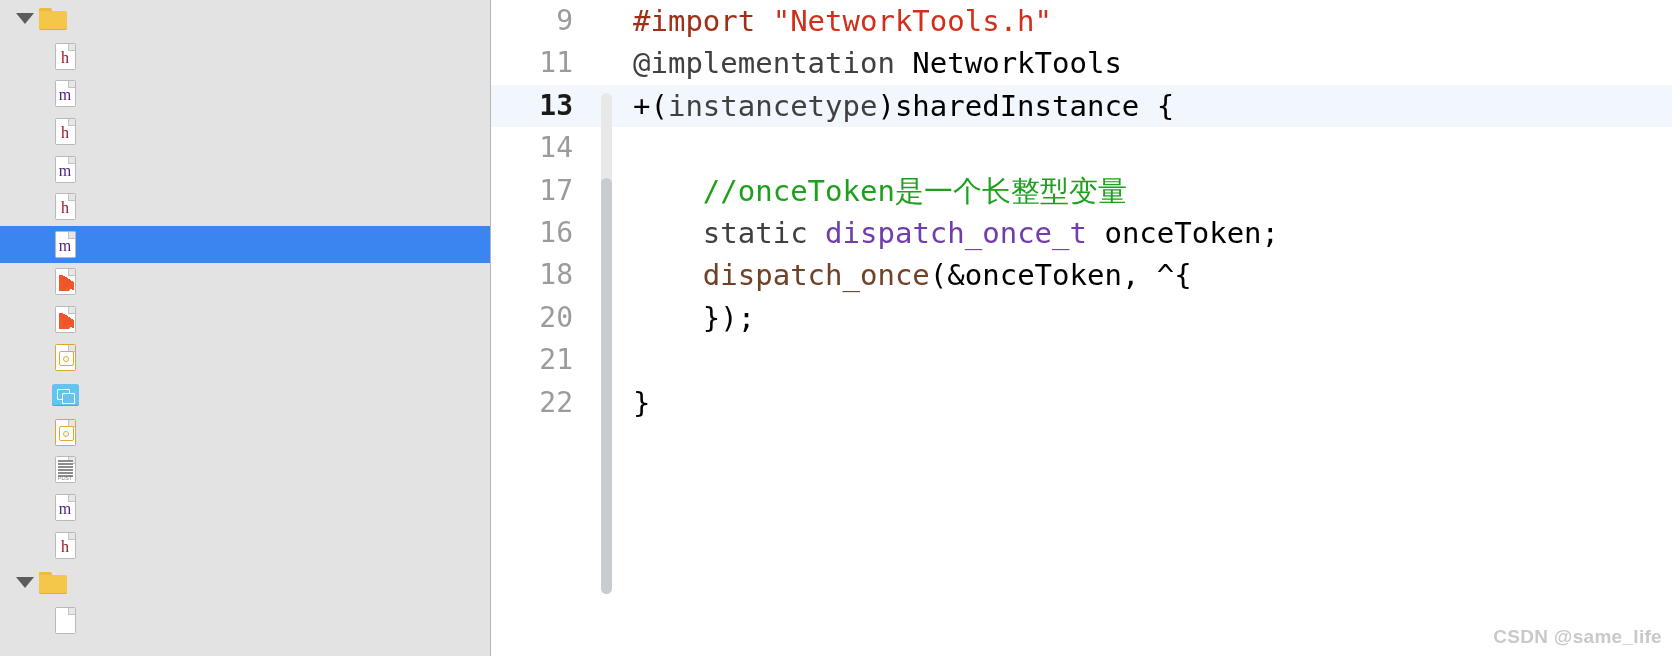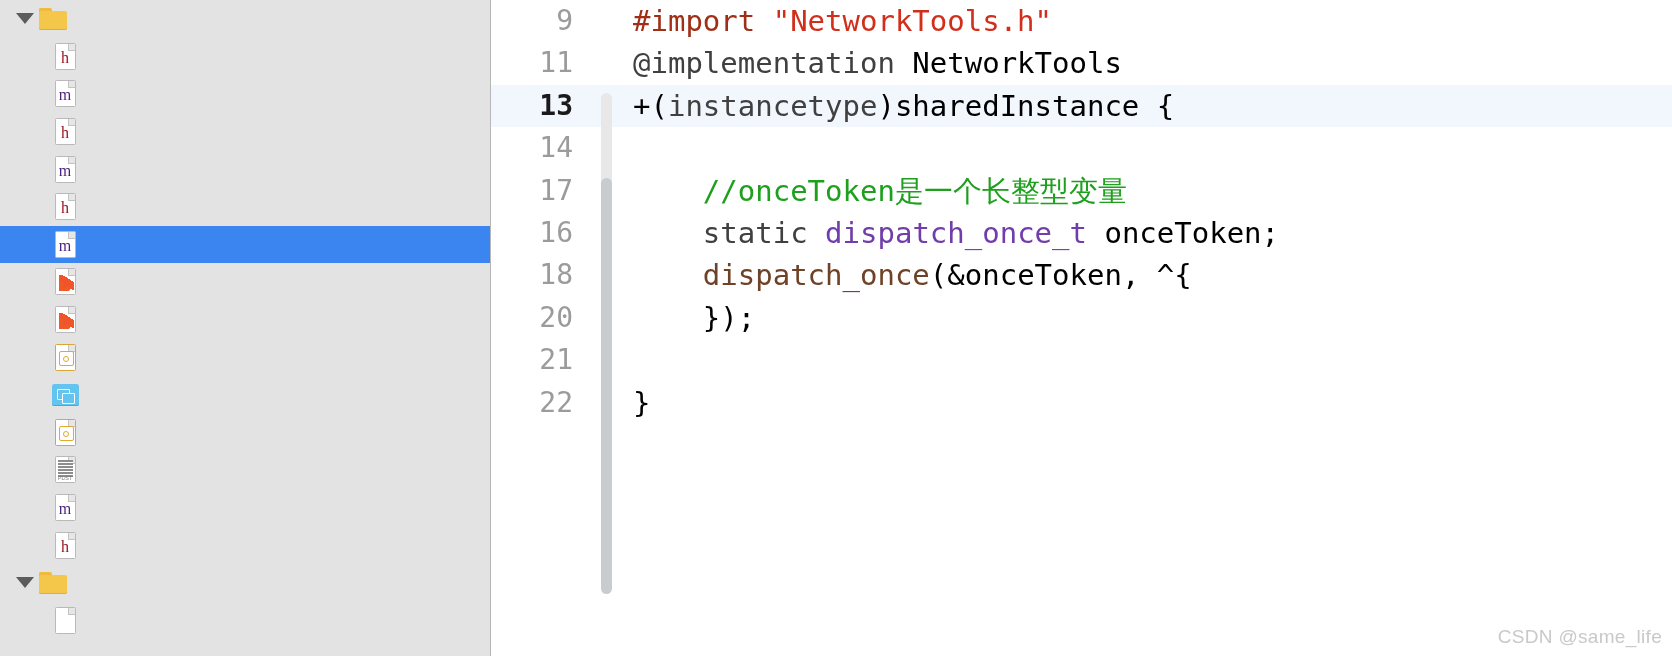--- a/index.html
+++ b/index.html
@@ -174,20 +174,21 @@
   .t-cmt   { color: #1ea01e; }
   .t-fn    { color: #6f4228; }
   .t-plain { color: #000000; }
 
   .watermark {
     position: absolute; right: 10px; bottom: 8px;
     font-size: 19px; color: #c9c9c9;
     font-family: "Liberation Sans", sans-serif;
     letter-spacing: 0.3px;
     user-select: none;
+    font-weight: bold;
   }
 </style>
 </head>
 <body>
 
 <div id="app">
 
   <div class="sidebar" id="sidebar">
       <div class="nav-row">
         <span class="disc">

